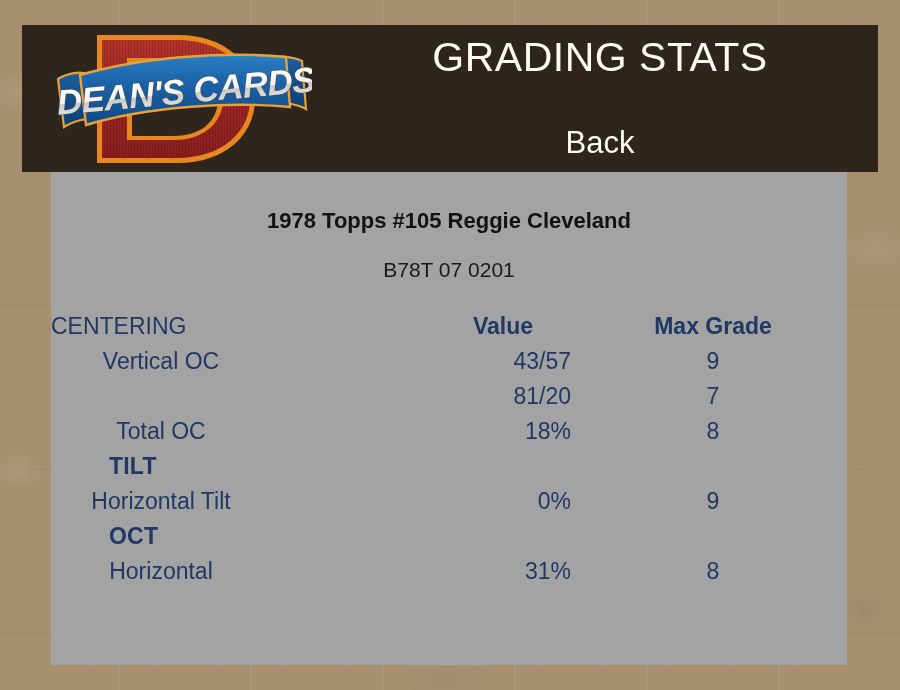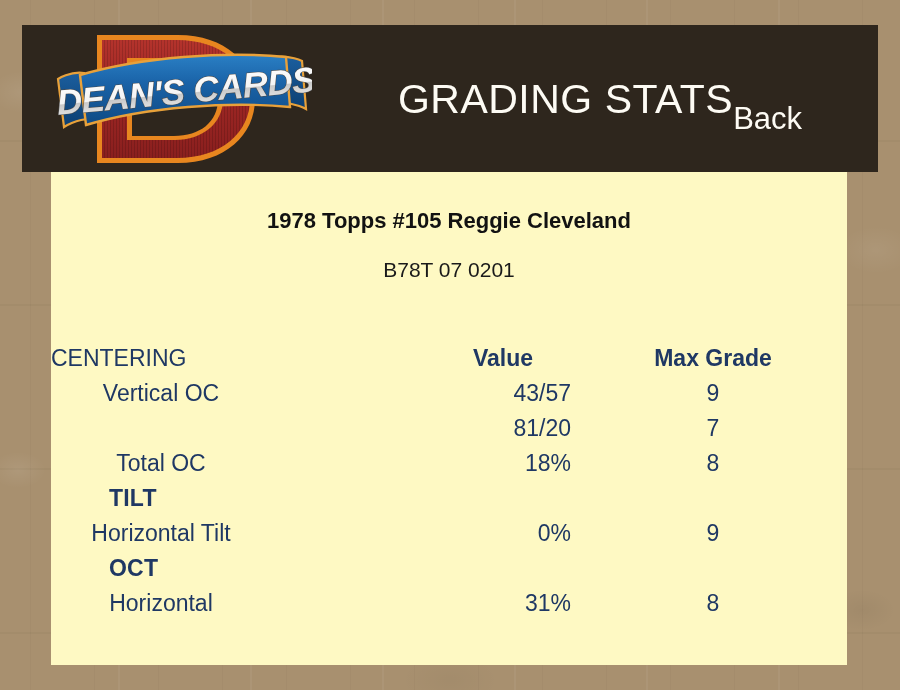--- a/index.html
+++ b/index.html
@@ -67,21 +67,21 @@
   #logo svg { display: block; }
 
   
   #header-titles {
     position: absolute;
     left: 300px;
     top: 0;
     width: 556px;
     height: 147px;
     display: flex;
-    flex-direction: row;
+    flex-direction: column;
     align-items: center;
     justify-content: center;
   }
   #header-title {
     color: #fdfbf4;
     font-size: 41px;
     line-height: 48px;
     font-weight: 400;
     letter-spacing: 0.5px;
     white-space: nowrap;
@@ -95,21 +95,21 @@
     margin-top: 41px;
   }
 
   
   #content-panel {
     position: absolute;
     left: 51px;
     top: 172px;
     width: 796px;
     height: 493px;
-    background: #fef9c3;
+    background: #a3a3a3;
   }
 
   #card-title {
     position: absolute;
     left: 0;
     top: 36px;
     width: 796px;
     text-align: center;
     color: #121212;
     font-size: 22px;
@@ -128,21 +128,20 @@
     white-space: nowrap;
     margin-top: 12px;
   }
 
   
   #stats-table {
     position: absolute;
     left: 0;
     top: 138px;
     width: 684px;
-    margin-top: 32px;
   }
   .stat-row {
     position: relative;
     height: 35px;
   }
   .col-label {
     position: absolute;
     left: 0;
     top: 0;
     width: 420px;

